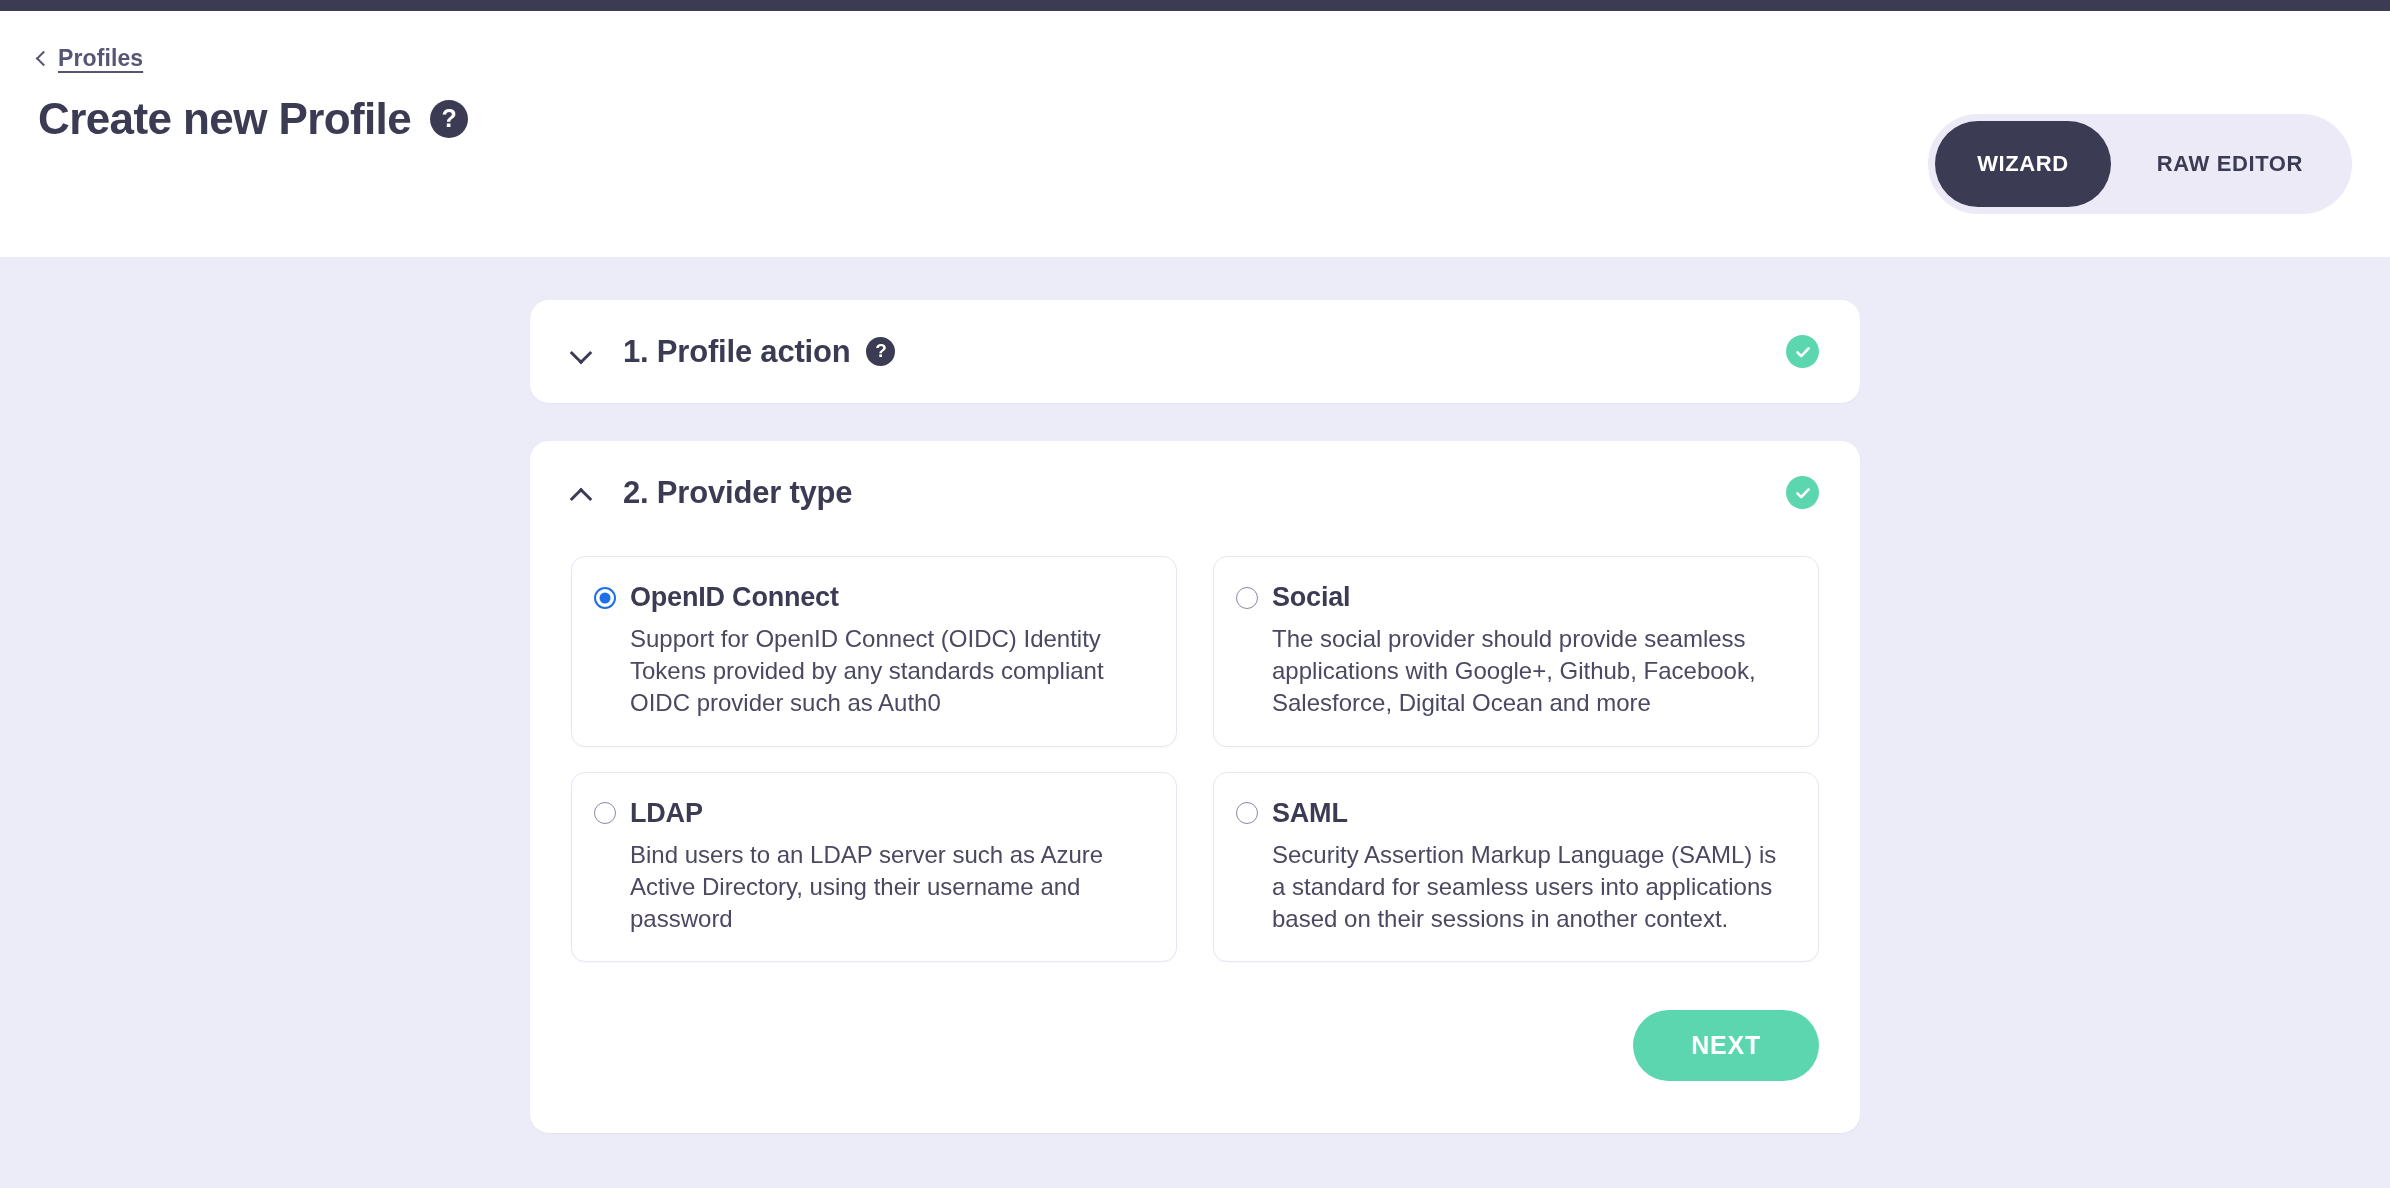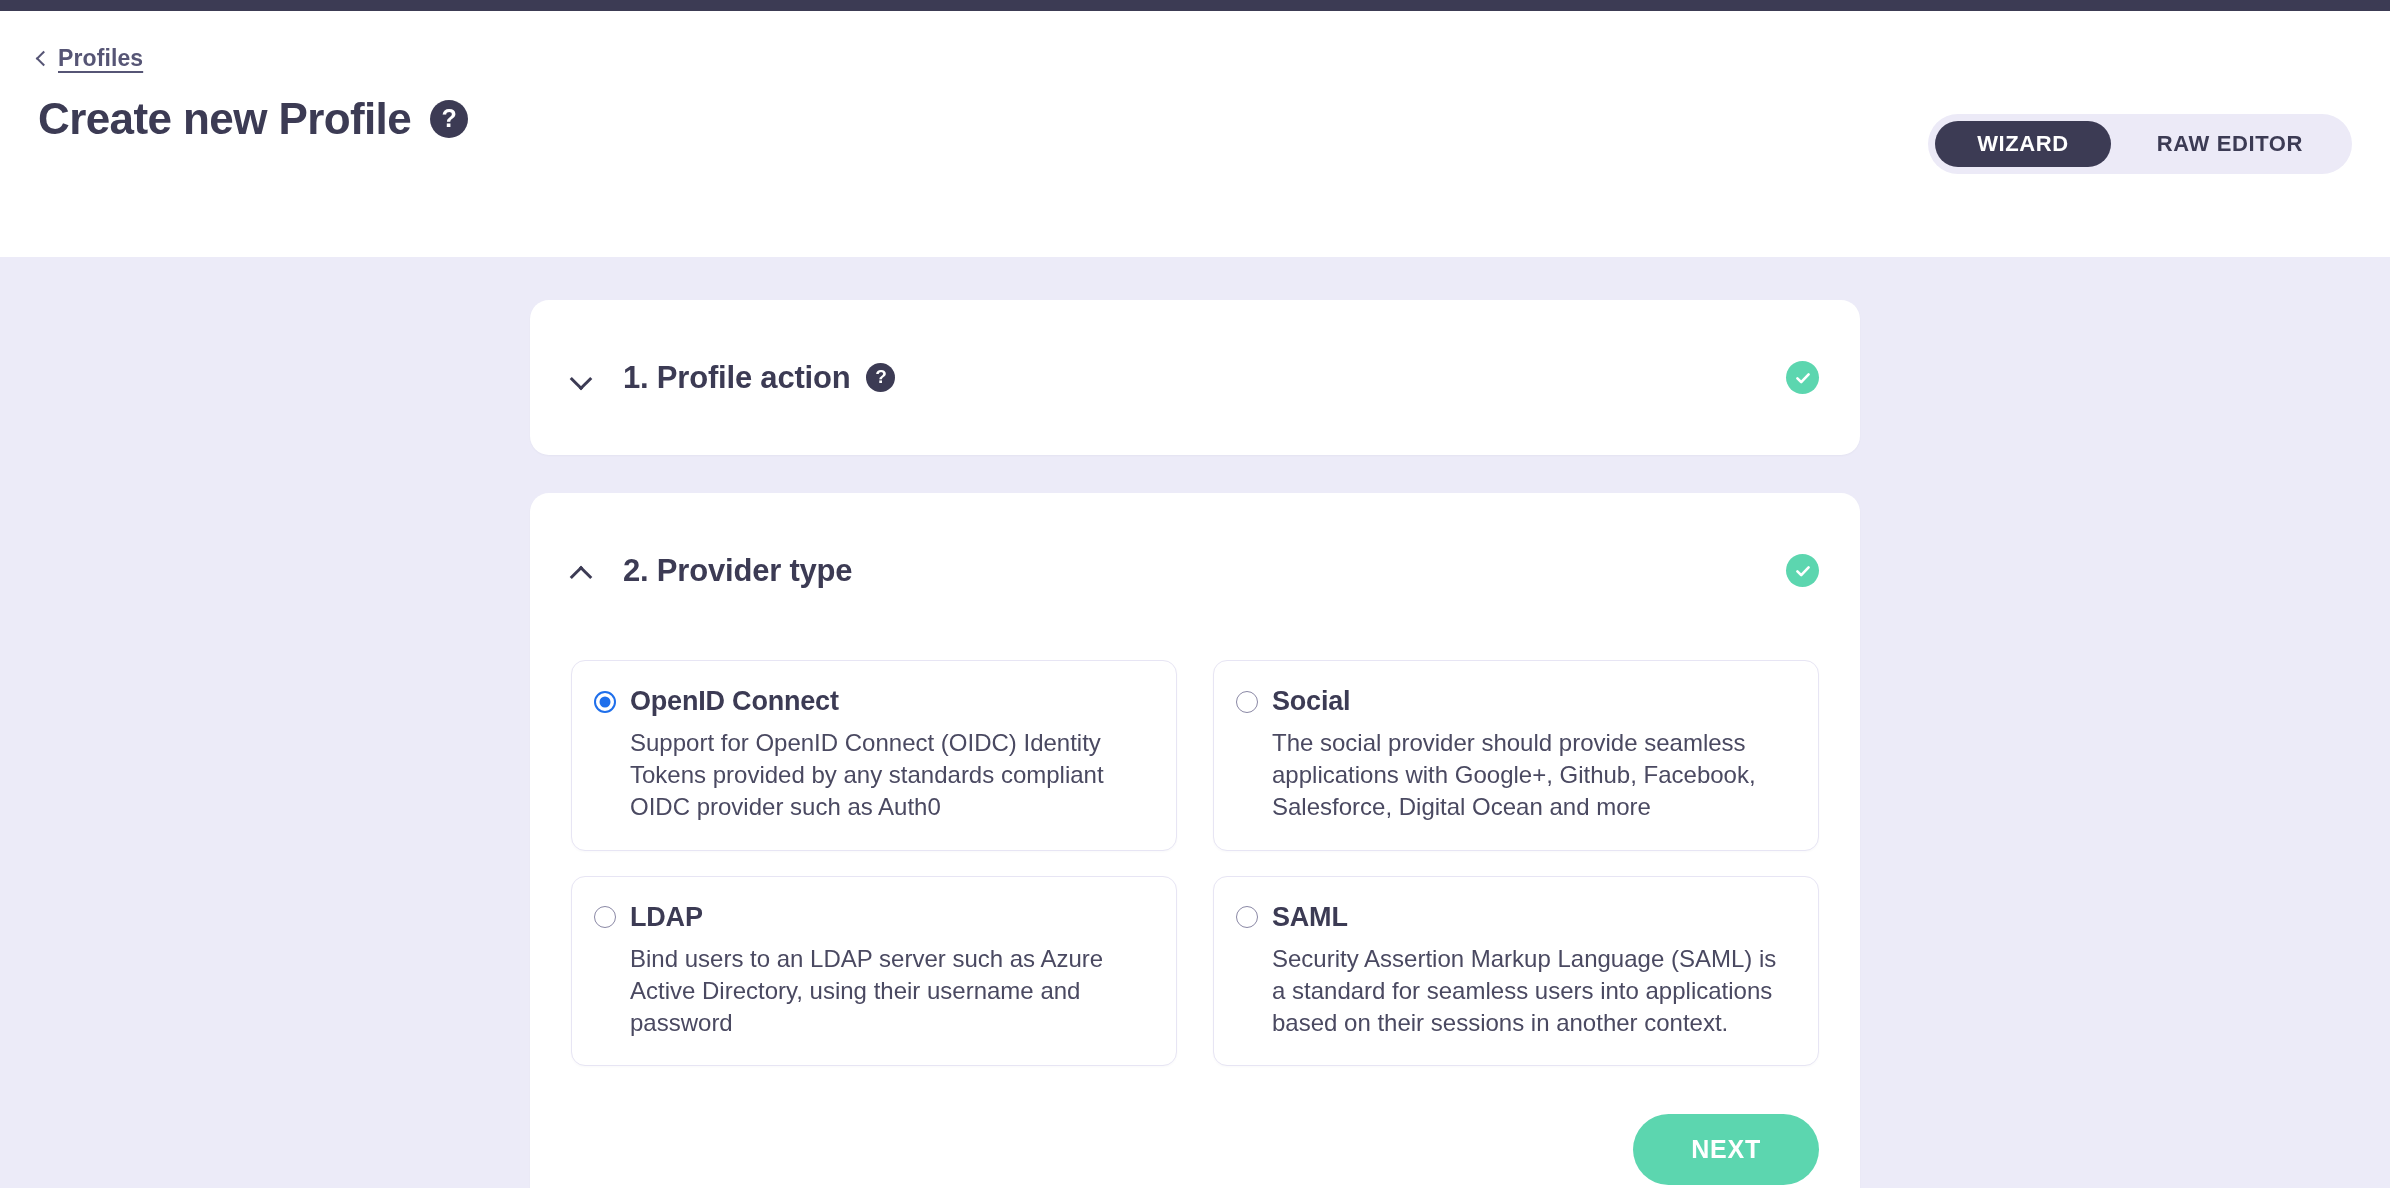--- a/index.html
+++ b/index.html
@@ -100,21 +100,21 @@
     gap: 4px;
   }
   .toggle-btn {
     border: none;
     background: transparent;
     font-family: inherit;
     font-size: 22px;
     font-weight: 700;
     letter-spacing: 0.6px;
     color: #3C3B54;
-    padding: 10px 42px;
+    padding: 30px 42px;
     border-radius: 999px;
     cursor: pointer;
     white-space: nowrap;
   }
   .toggle-btn.active {
     background: #3C3B54;
     color: #FFFFFF;
   }
 
   
@@ -130,21 +130,21 @@
     background: #FFFFFF;
     border-radius: 19px;
     margin-bottom: 38px;
     box-shadow: 0 1px 2px rgba(60,59,84,0.04);
   }
 
   .acc-header {
     display: flex;
     align-items: center;
     padding: 14px 41px;
-    height: 155px;
+    height: 103px;
     cursor: pointer;
   }
   .acc-chevron {
     width: 22px;
     height: 22px;
     flex: none;
     margin-right: 30px;
     position: relative;
   }
   .acc-chevron::before {

